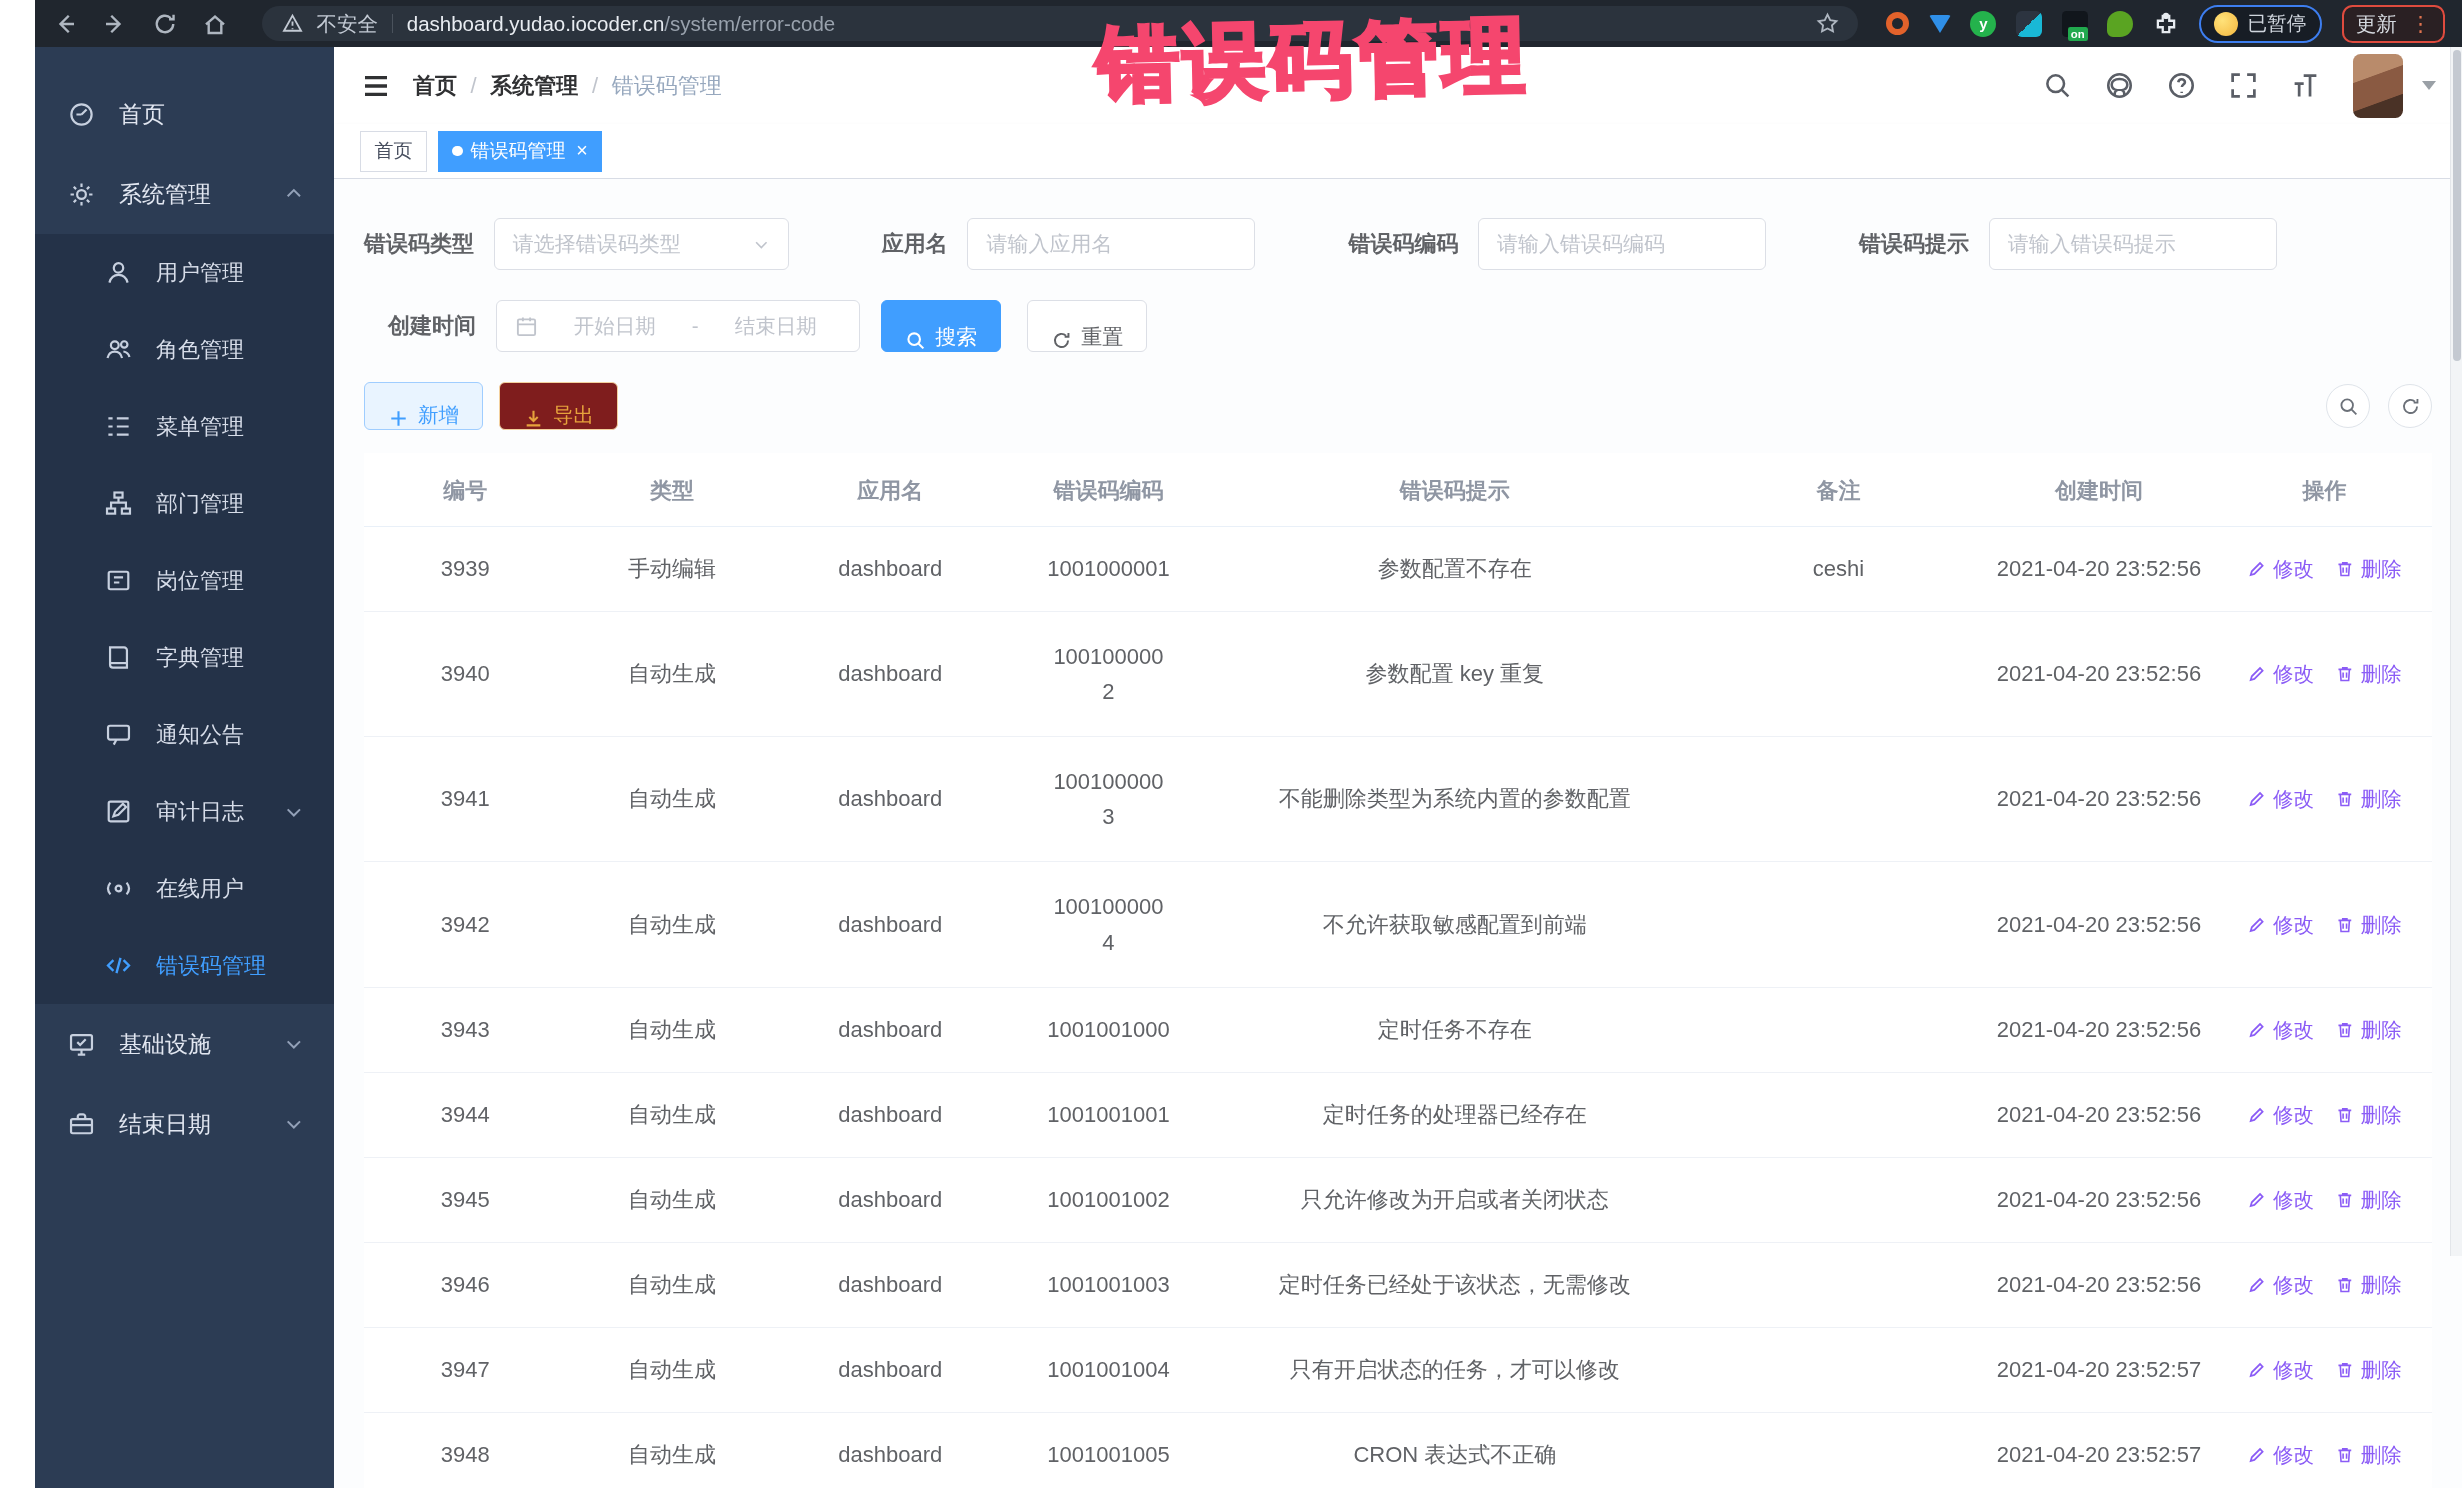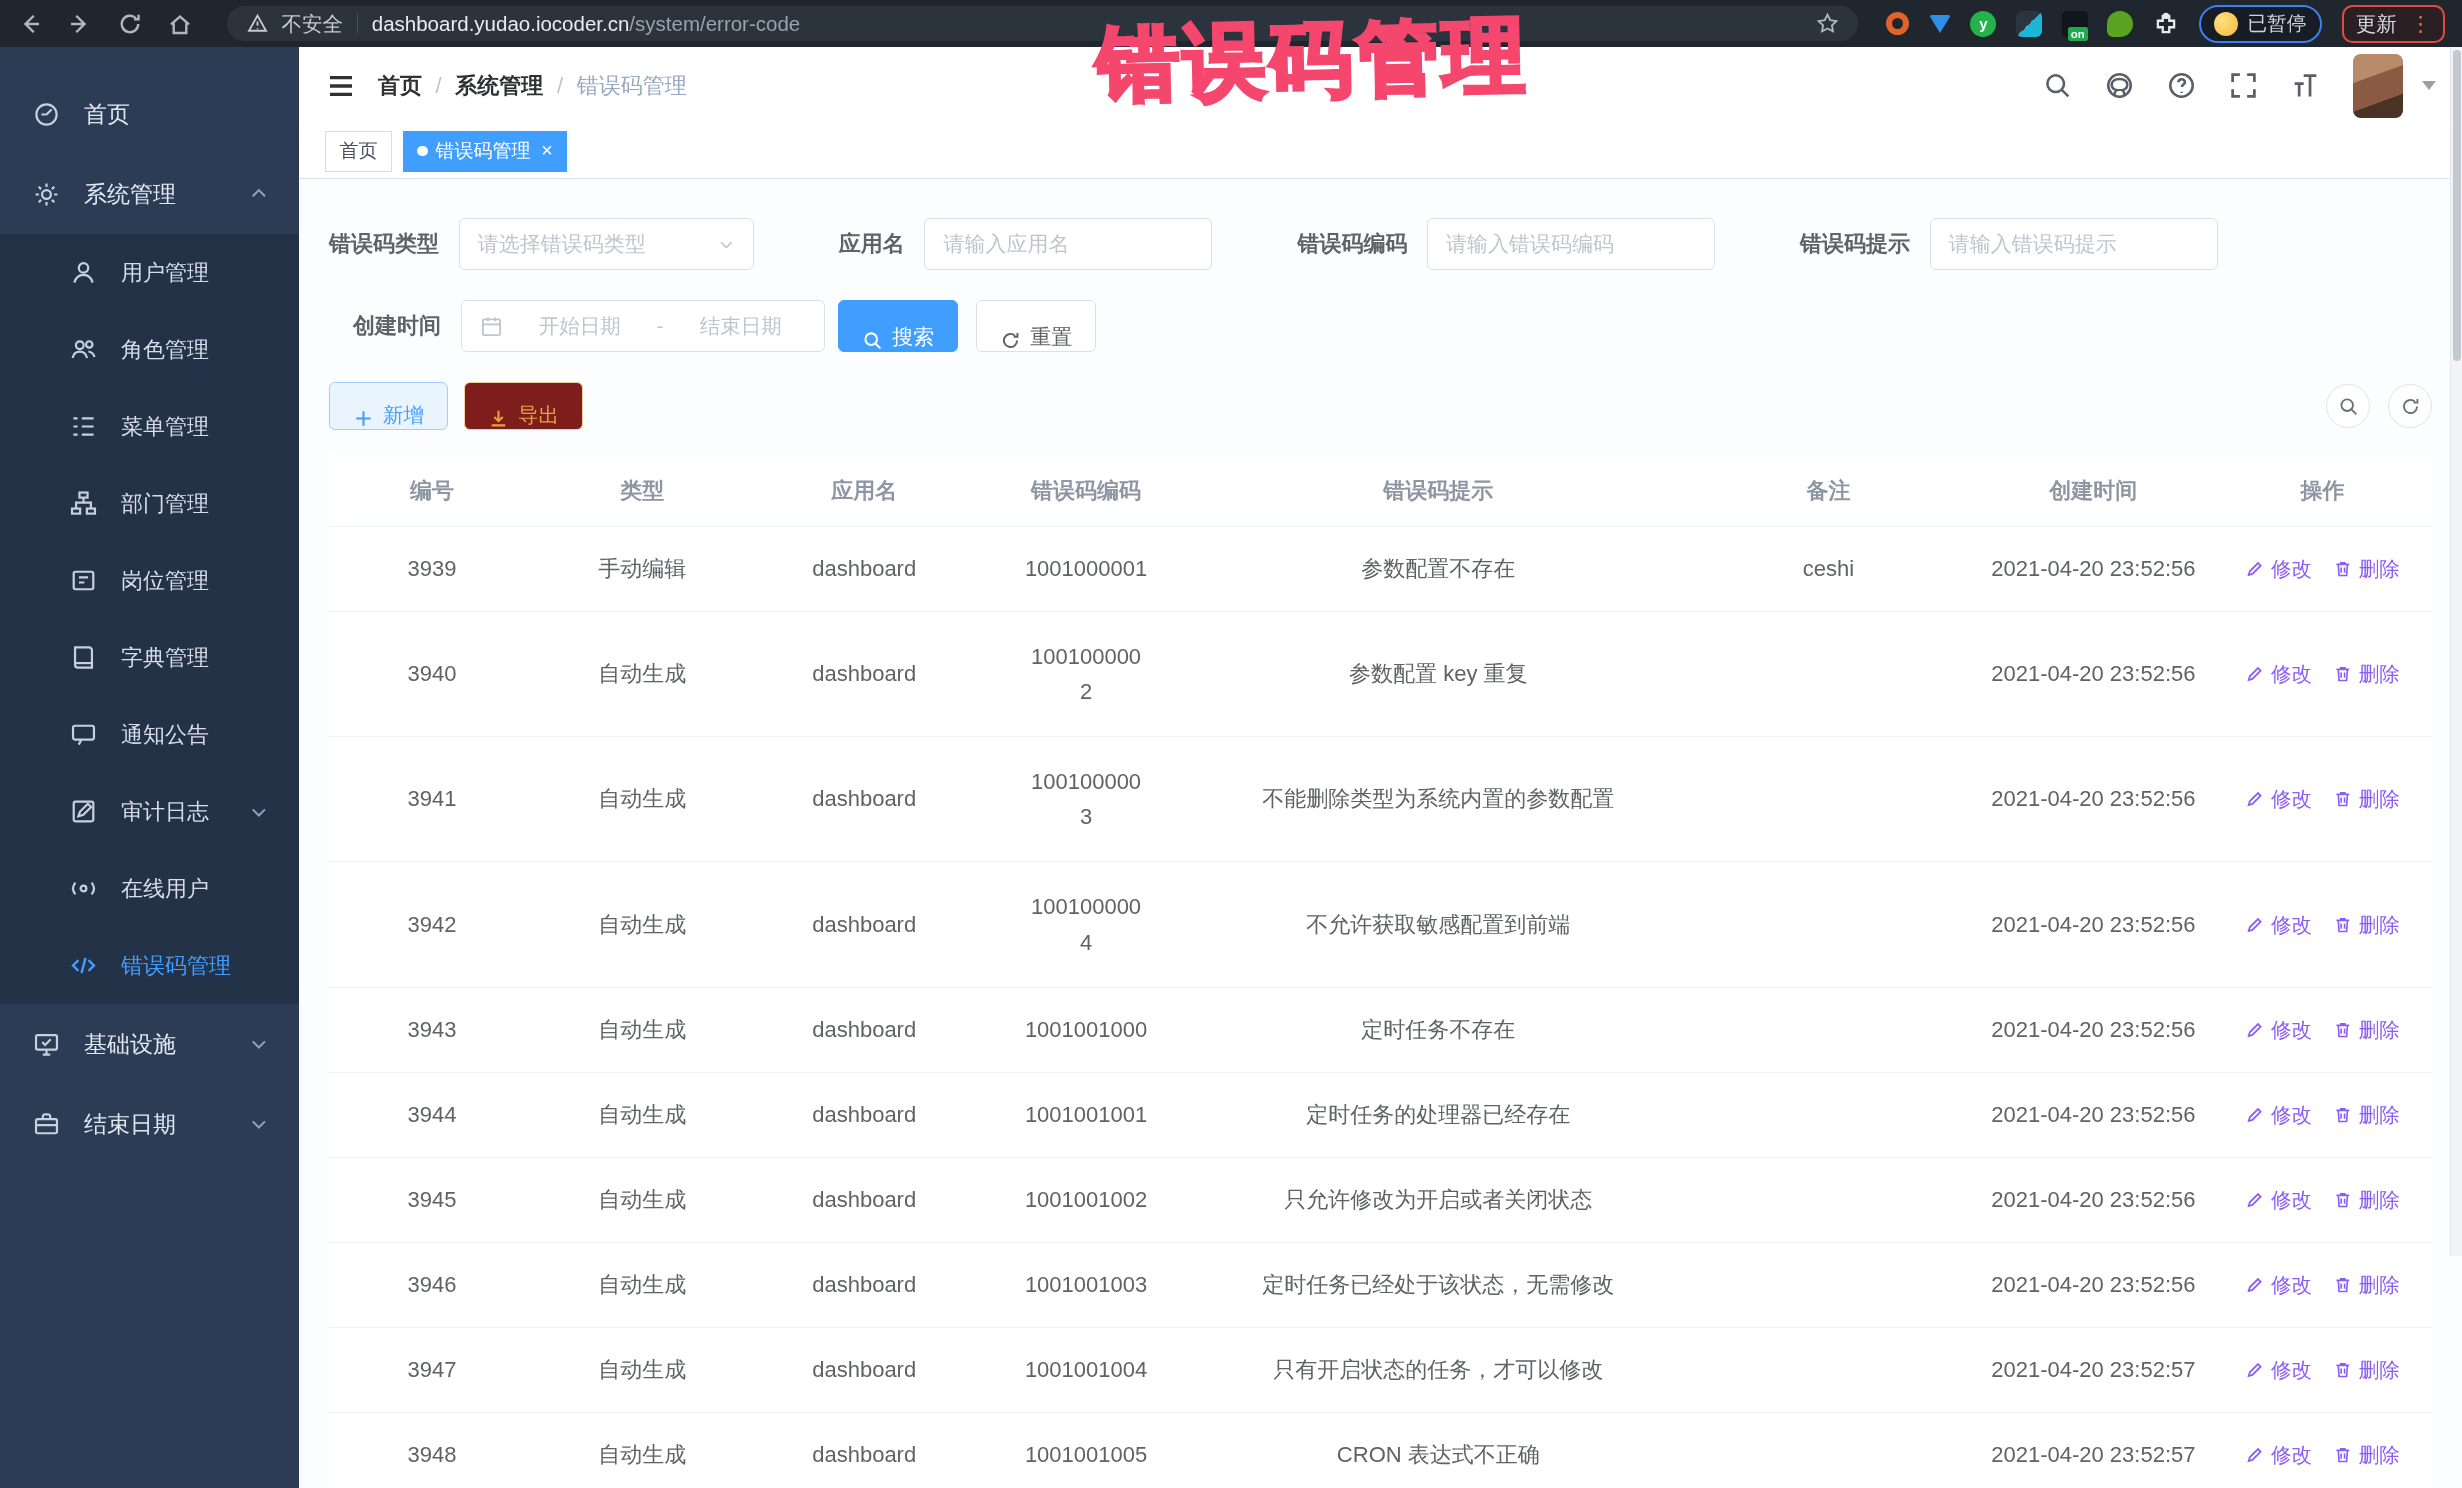--- a/index.html
+++ b/index.html
@@ -1,18 +1,18 @@
 <!DOCTYPE html>
 <html style="font-size:12px"><head>
 <meta charset="utf-8">
 <style>
   * { box-sizing: border-box; margin: 0; padding: 0; }
   html,body { width:2462px; height:1488px; overflow:hidden; }
   body { font-family:"Liberation Sans","DejaVu Sans",sans-serif; }
-  .screen { position:relative; width:2462px; height:1256px; background:#fff; }
+  .screen { position:relative; width:2462px; height:1256px; background:#fff;padding-left:35px; }
 
   
   .browser-bar { height:47px; background:#20262e; display:flex; align-items:center; padding:0 16.7px; gap:23px; }
   .bnav { width:27px; height:27px; color:#aeb6c0; flex:0 0 auto; display:flex; align-items:center; justify-content:center; }
   .bnav svg { width:24px; height:24px; }
   .url-pill { flex:1; height:35px; margin:0 4.5px 0 10.6px; background:#2b333d; border-radius:17.4px; display:flex; align-items:center; padding:0 19.7px; gap:13.6px; min-width:0; }
   .warn-ico { color:#c3cad4; width:21px; height:21px; }
   .sec-label { color:#c3cad4; font-size:20.5px; }
   .url-div { width:1.5px; height:19.7px; background:#4a525c; }
   .url-text { font-size:20.5px; color:#e8ecf1; white-space:nowrap; overflow:hidden; }
@@ -64,21 +64,21 @@
 
   
   .tagsbar { height:55px; background:#fff; border-bottom:0.8px solid #d8dce5; box-shadow:0 1.5px 4.5px rgba(0,0,0,.06); display:flex; align-items:center; gap:10.6px; padding:0 26px; }
   .tag { height:41px; display:flex; align-items:center; gap:7.6px; border:0.8px solid #d8dce5; background:#fff; color:#495060; font-size:19px; padding:0 13.6px; cursor:pointer; }
   .tag.is-active { background:#409eff; border-color:#409eff; color:#fff; }
   .tag .dot { width:10.6px; height:10.6px; border-radius:50%; background:#fff; }
   .tag .close { font-size:19.7px; line-height:1; margin-left:3px; }
 
   
   .content { flex:1; padding:39px 30px 0 30px; background:#fcfdfe; overflow:hidden; }
-  .frow { display:flex; align-items:center; margin-bottom:30px; flex-wrap:nowrap; }
+  .frow { display:flex; align-items:center; margin-bottom:30px; flex-wrap:nowrap;gap:8px; }
   .fgroup { display:flex; align-items:center; margin-right:85px; }
   .flabel { font-size:22px; color:#606266; font-weight:600; margin-right:19.7px; white-space:nowrap; }
   .ctl { height:52px; border:0.8px solid #dcdfe6; border-radius:6px; background:#fff; font-size:21px; color:#606266; display:flex; align-items:center; padding:0 18px; }
   .ctl input { border:none; outline:none; width:100%; font:inherit; color:#606266; background:transparent; }
   .ctl input::placeholder { color:#c0c4cc; }
   .sel { width:295px; justify-content:space-between; cursor:pointer; }
   .sel .ph { color:#c0c4cc; }
   .sel .sel-caret { width:16.7px; height:16.7px; color:#c0c4cc; }
   .inp { width:288px; }
   .daterange { width:364px; gap:12px; }

